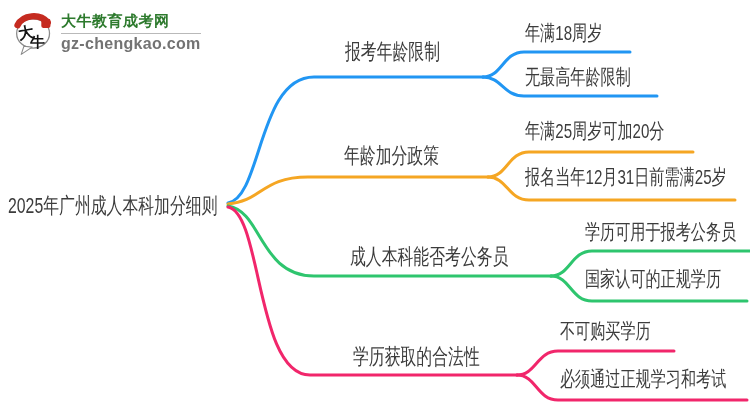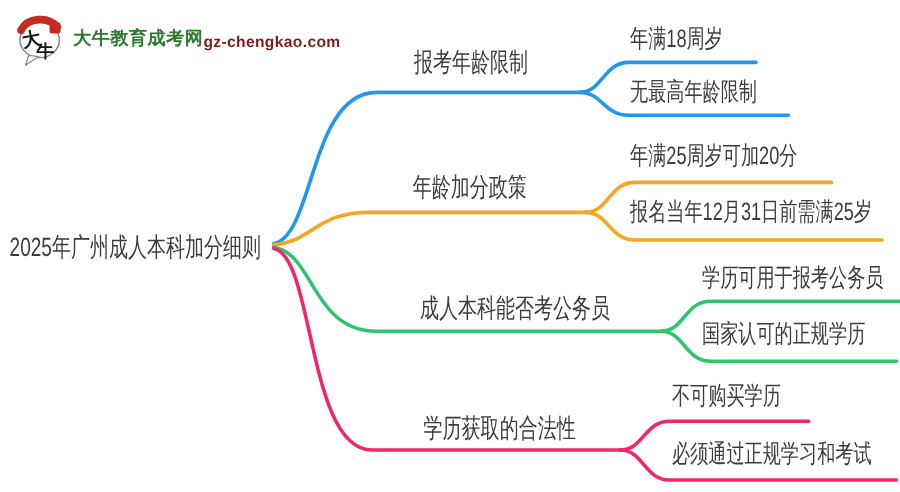--- a/index.html
+++ b/index.html
@@ -14,24 +14,24 @@
     position:absolute; white-space:nowrap; color:#3c3c3c;
     transform:scaleX(0.72); transform-origin:left top; line-height:1.15;
   }
   .central { font-size:22px; }
   .blabel  { font-size:22px; }
   .leaf    { font-size:21px; }
 
   
   .logo { position:absolute; left:13px; top:9px; display:flex; align-items:center; gap:6px; }
   .logo-icon { width:42px; height:47px; }
-  .logo-text { display:flex; flex-direction:row;align-items:flex-end; }
+  .logo-text { display:flex; flex-direction:column; }
   .logo-title { font-size:15px; font-weight:bold; color:#2d7a2d; letter-spacing:.5px; }
   .logo-divider { height:1px; background:#b9b9b9; margin:2px 0 1px 0; }
-  .logo-url { font-size:13px; font-weight:bold; color:#7f1d1d; letter-spacing:.3px; }
+  .logo-url { font-size:16px; font-weight:bold; color:#737373; letter-spacing:.3px; }
 </style>
 </head>
 <body>
 
 <div class="canvas">
 
   <svg class="lines" viewBox="0 0 750 410">
 
     <path d="M 228 203 C 262 197 258 77 314 77 L 483 77" stroke="#2196f3"></path>
     <path d="M 483 77 C 502 77 503 52 524 52 L 630 52" stroke="#2196f3"></path>

